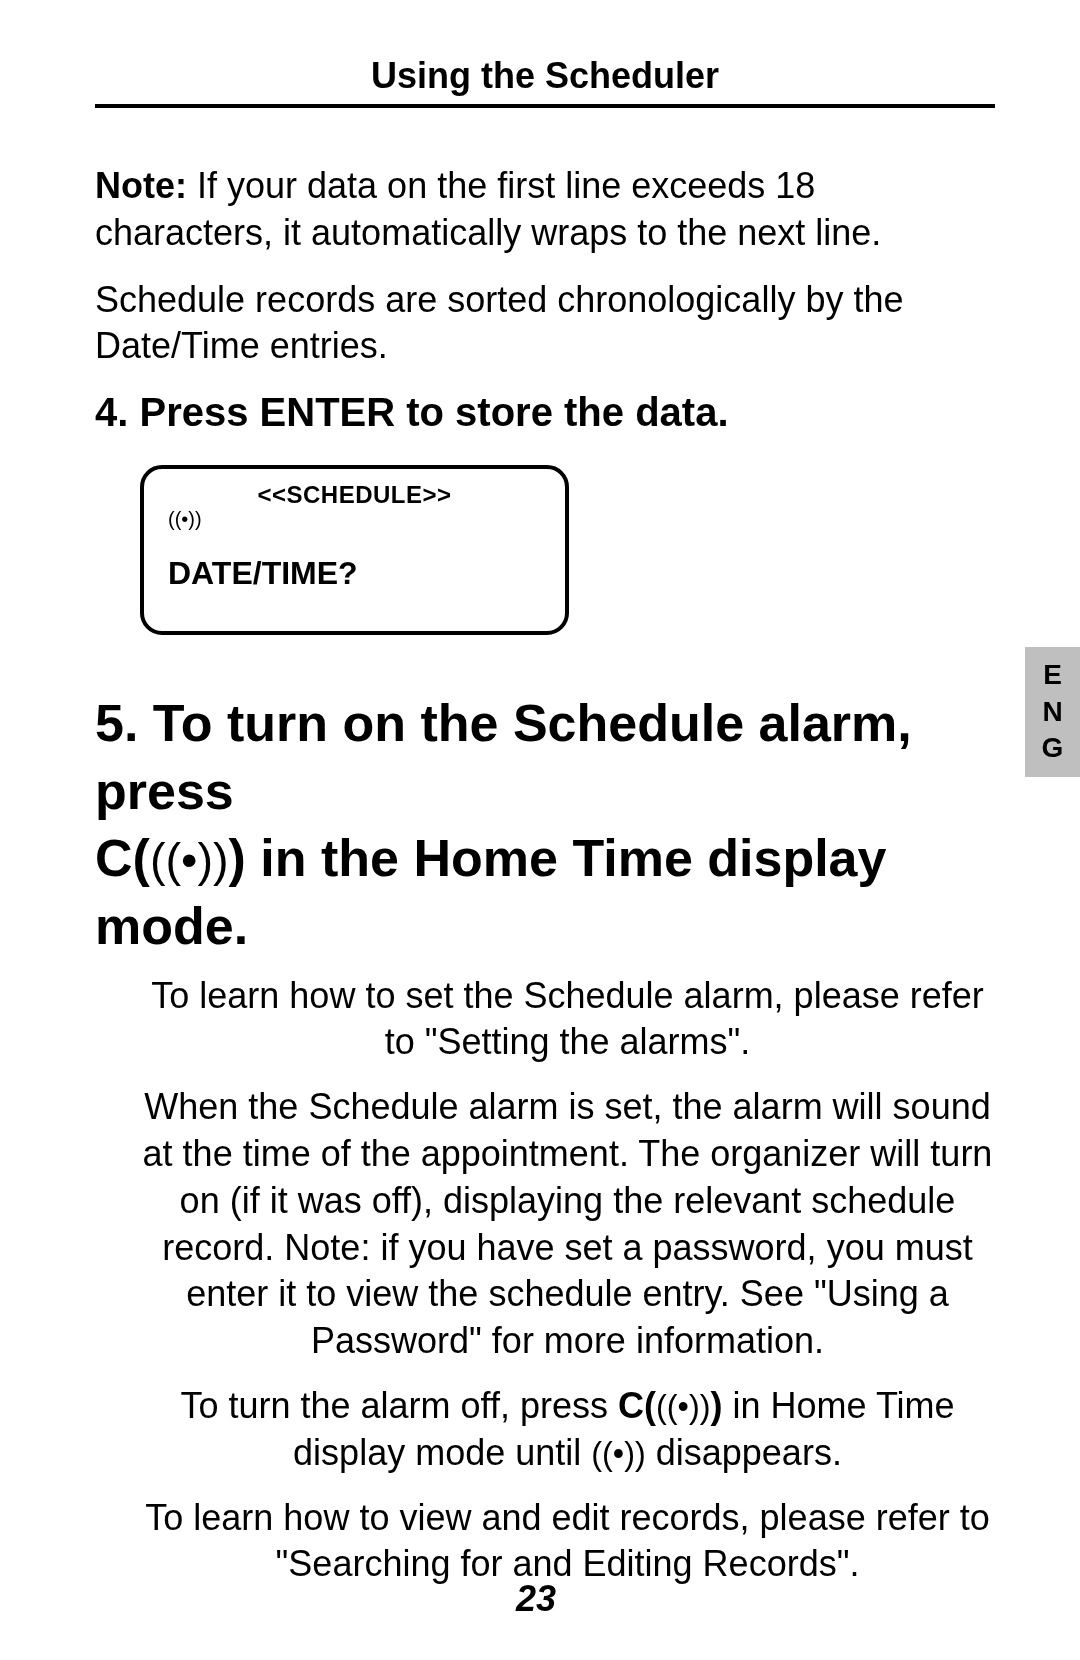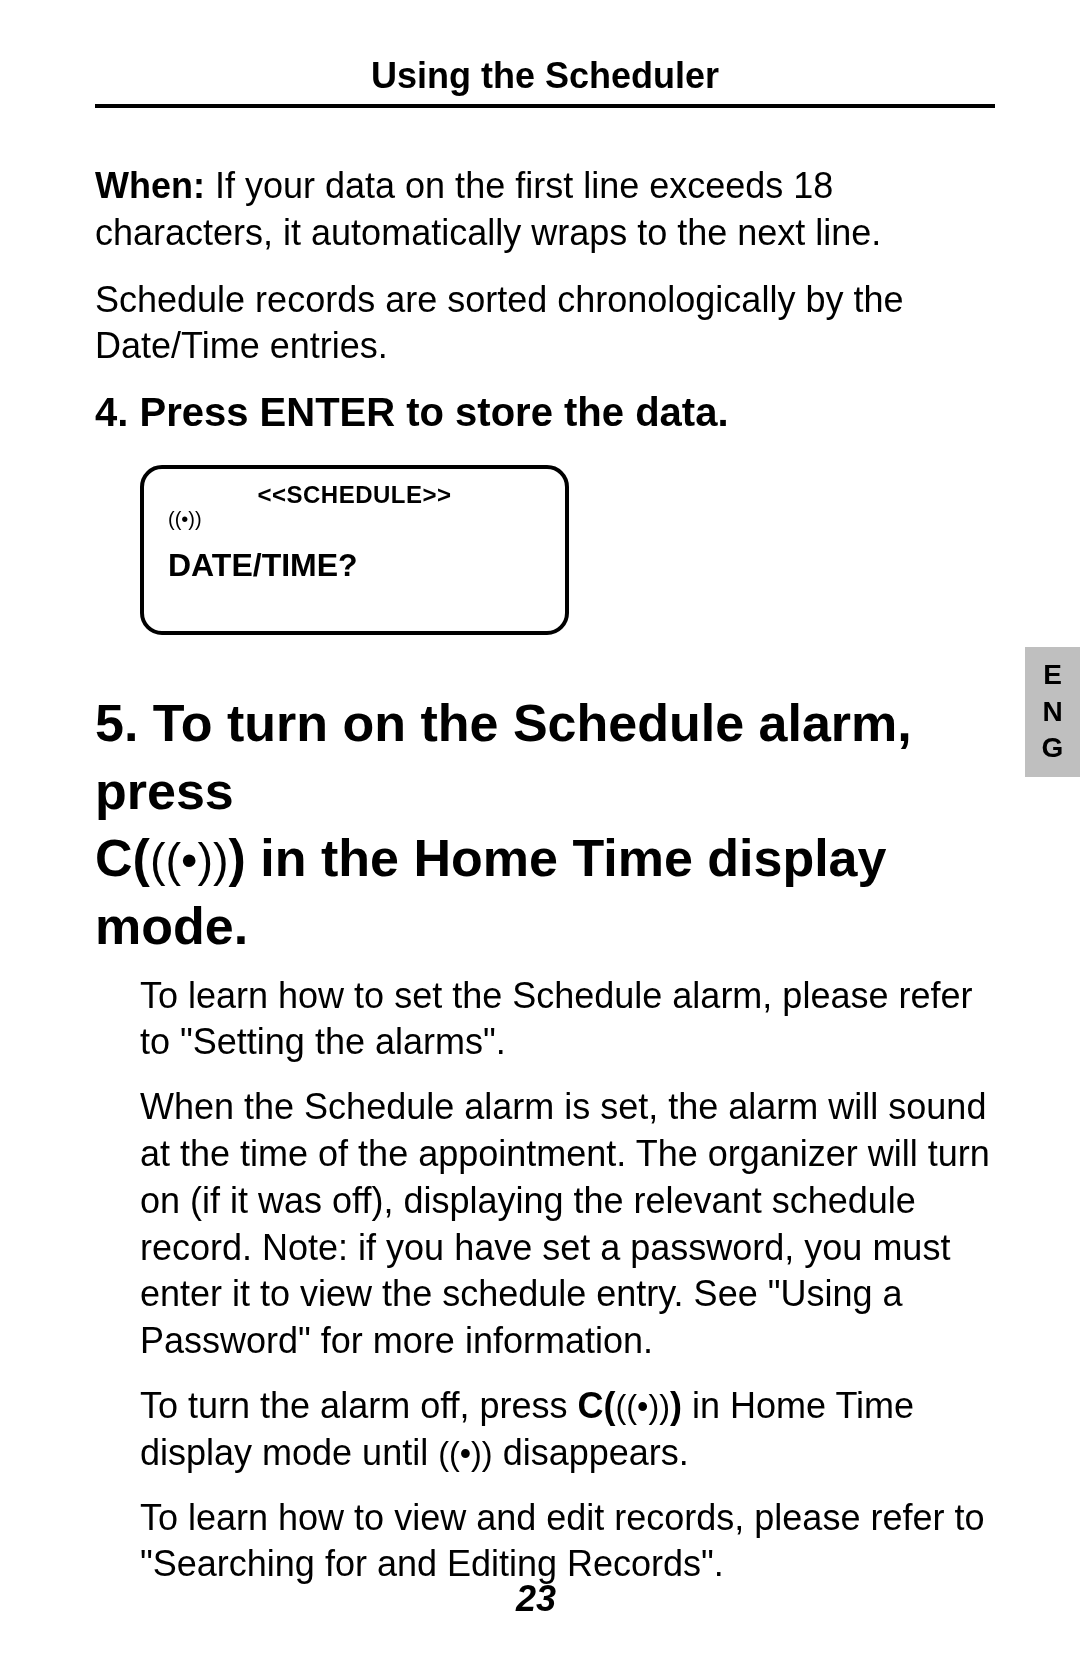--- a/index.html
+++ b/index.html
@@ -5,37 +5,37 @@
   * { margin: 0; padding: 0; box-sizing: border-box; }
   html, body { width: 1080px; height: 1660px; background: #fff; font-family: Arial, Helvetica, sans-serif; color: #000; }
   .page { position: relative; width: 1080px; height: 1660px; padding: 55px 85px 40px 95px; }
   .header { text-align: center; font-weight: bold; font-size: 36px; padding-bottom: 7px; border-bottom: 4px solid #000; margin-bottom: 55px; }
   .para { font-size: 36px; line-height: 1.3; margin-bottom: 20px; }
   .step4 { font-size: 40px; font-weight: bold; margin-bottom: 30px; }
   .screenbox { border: 4px solid #000; border-radius: 22px; width: 429px; height: 170px; margin-left: 45px; padding: 12px 18px 12px 18px; position: relative; }
   .screen-title { text-align: center; font-weight: bold; font-size: 24px; letter-spacing: 0.5px; }
   .screen-iconrow { height: 24px; }
   .screen-icon { display: inline-block; font-size: 20px; line-height: 20px; margin-left: 6px; vertical-align: top; }
-  .screen-prompt { font-weight: bold; font-size: 32px; margin-top: 14px; margin-left: 6px; }
+  .screen-prompt { font-weight: bold; font-size: 32px; margin-top: 22px; margin-left: 6px; }
   .side-tab { position: absolute; right: 0; top: 647px; width: 55px; height: 130px; background: #bfbfbf; display: flex; flex-direction: column; justify-content: center; align-items: center; font-weight: bold; font-size: 28px; line-height: 1.3; }
   .step5 { font-size: 52px; font-weight: bold; margin-top: 55px; line-height: 1.3; }
   .step5-alarm-icon, .inline-alarm-icon { font-weight: normal; font-size: 0.9em; }
-  .sub { margin-left: 45px; margin-top: 12px; }
+  .sub { margin-left: 45px; margin-top: 12px; text-align: center; }
   .sub .para { margin-bottom: 18px; }
   .page-num { position: absolute; bottom: 40px; left: 0; right: 8px; text-align: center; font-size: 36px; font-weight: bold; font-style: italic; }
 </style>
 </head>
 <body>
 
 <div class="page">
 
   <div class="header">Using the Scheduler</div>
 
   <p class="para">
-    <b>When:</b><span> If your data on the first line exceeds 18 characters, it automatically wraps to the next line.</span>
+    <b>Note:</b><span> If your data on the first line exceeds 18 characters, it automatically wraps to the next line.</span>
   </p>
 
   <p class="para">Schedule records are sorted chronologically by the Date/Time entries.</p>
 
   <div class="step4">4. Press ENTER to store the data.</div>
 
   <div class="screenbox">
     <div class="screen-title">&lt;&lt;SCHEDULE&gt;&gt;</div>
     <div class="screen-iconrow">
       <span class="screen-icon">((•))</span>

